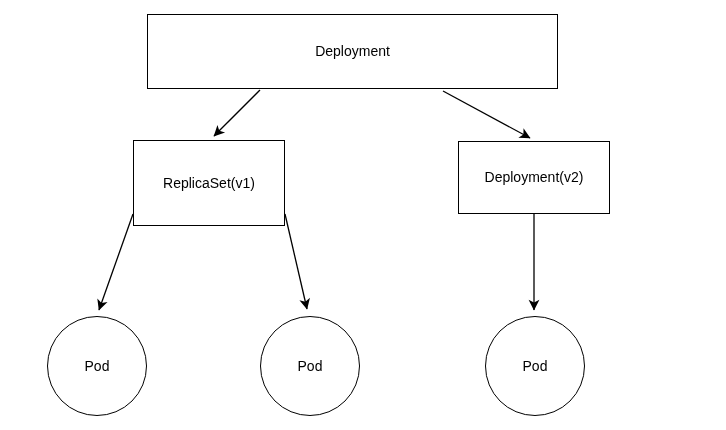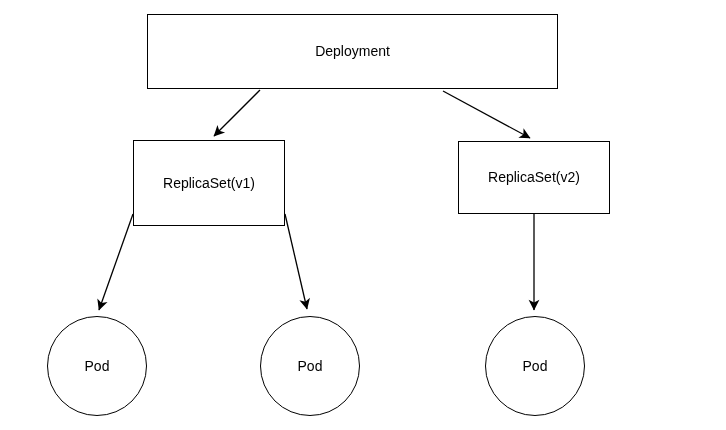--- a/index.html
+++ b/index.html
@@ -67,21 +67,21 @@
 
   <div class="node node-rect" id="node-deployment">
     <span>Deployment</span>
   </div>
 
   <div class="node node-rect" id="node-replicaset-v1">
     <span>ReplicaSet(v1)</span>
   </div>
 
   <div class="node node-rect" id="node-replicaset-v2">
-    <span>ReplicaSet(v2)</span>
+    <span>Deployment(v2)</span>
   </div>
 
   <div class="node node-circle" id="node-pod-1">
     <span>Pod</span>
   </div>
 
   <div class="node node-circle" id="node-pod-2">
     <span>Pod</span>
   </div>
 

